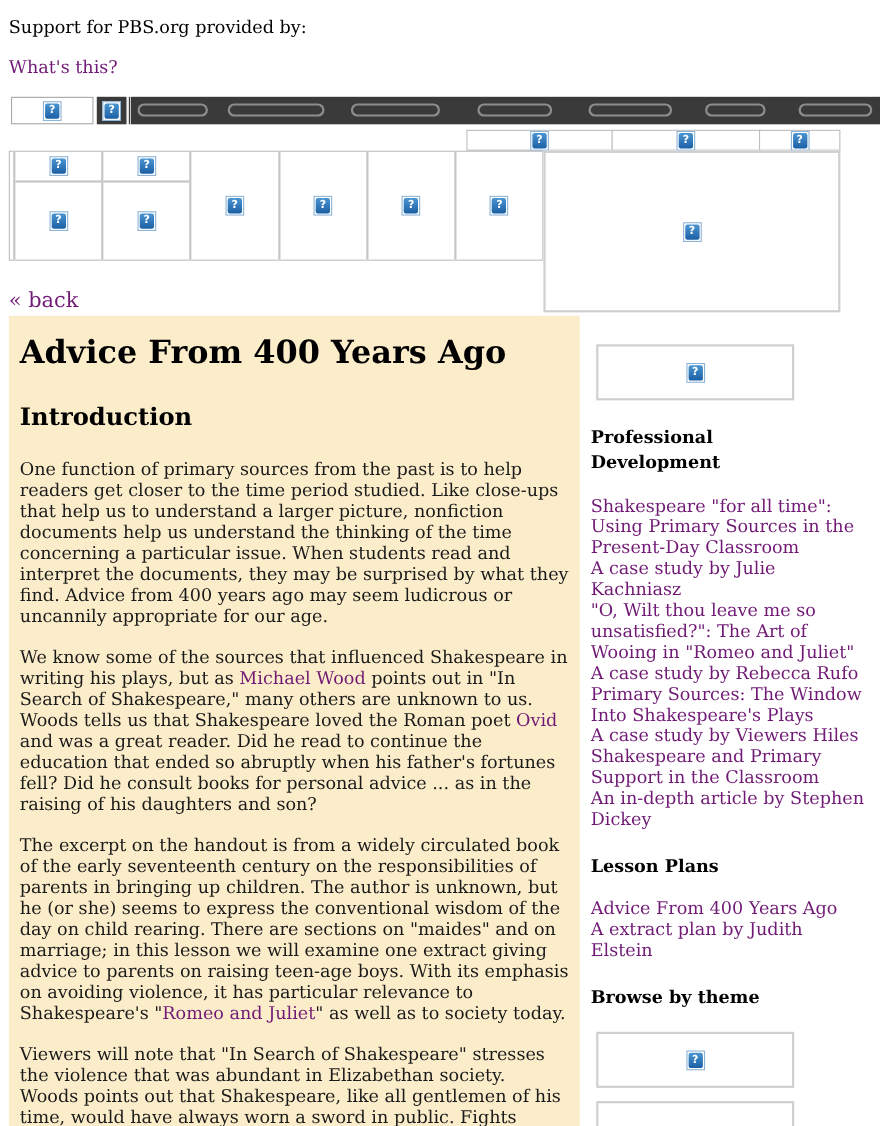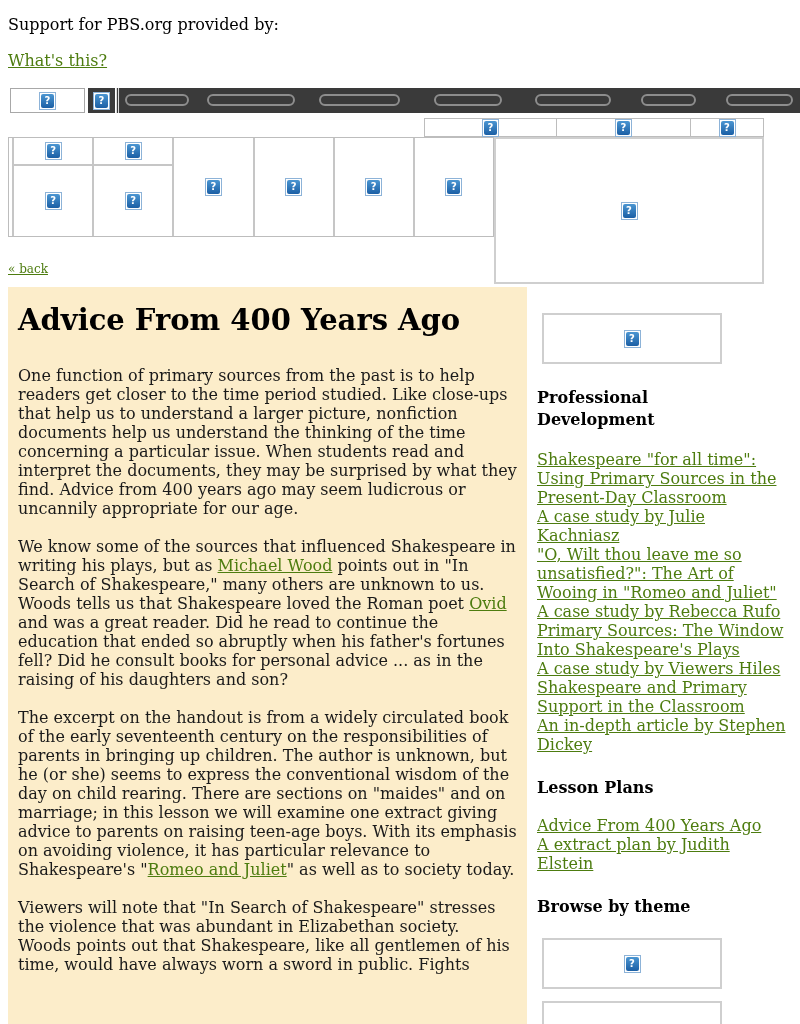--- a/index.html
+++ b/index.html
@@ -1,19 +1,19 @@
 <!DOCTYPE html>
 <html><head>
 <meta charset="utf-8">
 <style>
   * { margin:0; padding:0; box-sizing:border-box; }
   html,body { width:800px; height:1024px; background:#fff; overflow:hidden;
               font-family:"DejaVu Serif", serif; color:#000; }
   #page { position:relative; width:800px; height:1024px; overflow:hidden; }
-  a, .link { color:#4d7c0f; text-decoration:underline; cursor:pointer; }
+  a, .link { color:#701a75; cursor:pointer; }
 
   
   .bimg { display:inline-block; background:#fff; border:1px solid #8db3d8; padding:1px; }
   .bimg::before { content:"?"; display:block; width:13px; height:14px;
     background:linear-gradient(#4b96d2,#1b5fa5); border-radius:2px;
     color:#fff; font:bold 10px/14px "DejaVu Sans", sans-serif; text-align:center; }
 
   
   .support { position:absolute; left:8px; top:15px; font-size:16px;text-align:center; }
   .whats { position:absolute; left:8px; top:51px; font-size:16px; }
@@ -41,21 +41,21 @@
   .mcol:last-child { border-right:none; }
   .mcol .sub-top { height:28px; border-bottom:2px solid #c6c6c6;
     display:flex; align-items:center; justify-content:center; }
   .mcol .sub-bot { flex:1; display:flex; align-items:center; justify-content:center; }
   .mcol.single { align-items:center; justify-content:center; flex-direction:row; }
 
   
   .big-cell { position:absolute; left:494px; top:137px; width:270px; height:147px;
     background:#fff; border:2px solid #cfcfcf; display:flex; align-items:center; justify-content:center; }
 
-  .back { position:absolute; left:8px; top:262px; font-size:12px; }
+  .back { position:absolute; left:8px; top:262px; font-size:19px; }
 
   
   .content { position:absolute; left:8px; top:287px; width:519px; height:737px;
     background:#fcedca; padding:16px 10px 0 10px; overflow:hidden; }
   .content h1 { font-size:29px; line-height:35px; font-weight:bold; margin-bottom:28px; }
   .content h2 { font-size:22px; line-height:26px; font-weight:bold; margin-bottom:25px; }
   .content p { font-size:16px; line-height:19px; margin-bottom:19px; color:#1a1a1a; }
 
   
   .sidebar { position:absolute; left:537px; top:287px; width:252px; height:737px; overflow:hidden; }
@@ -139,20 +139,21 @@
   </div>
 
   <div class="big-cell">
     <span class="bimg"></span>
   </div>
 
   <a class="back">« back</a>
 
   <div class="content">
     <h1>Advice From 400 Years Ago</h1>
+    <h2>Introduction</h2>
     <p>One function of primary sources from the past is to help readers get closer to the time period studied. Like close-ups that help us to understand a larger picture, nonfiction documents help us understand the thinking of the time concerning a particular issue. When students read and interpret the documents, they may be surprised by what they find. Advice from 400 years ago may seem ludicrous or uncannily appropriate for our age.</p>
     <p><span>We know some of the sources that influenced Shakespeare in writing his plays, but as </span><a>Michael Wood</a><span> points out in "In Search of Shakespeare," many others are unknown to us. Woods tells us that Shakespeare loved the Roman poet </span><a>Ovid</a><span> and was a great reader. Did he read to continue the education that ended so abruptly when his father's fortunes fell? Did he consult books for personal advice ... as in the raising of his daughters and son?</span></p>
     <p><span>The excerpt on the handout is from a widely circulated book of the early seventeenth century on the responsibilities of parents in bringing up children. The author is unknown, but he (or she) seems to express the conventional wisdom of the day on child rearing. There are sections on "maides" and on marriage; in this lesson we will examine one extract giving advice to parents on raising teen-age boys. With its emphasis on avoiding violence, it has particular relevance to Shakespeare's "</span><a>Romeo and Juliet</a><span>" as well as to society today.</span></p>
     <p>Viewers will note that "In Search of Shakespeare" stresses the violence that was abundant in Elizabethan society. Woods points out that Shakespeare, like all gentlemen of his time, would have always worn a sword in public. Fights</p>
   </div>
 
   <div class="sidebar">
     <div class="side-box first">
       <span class="bimg"></span>
     </div>

